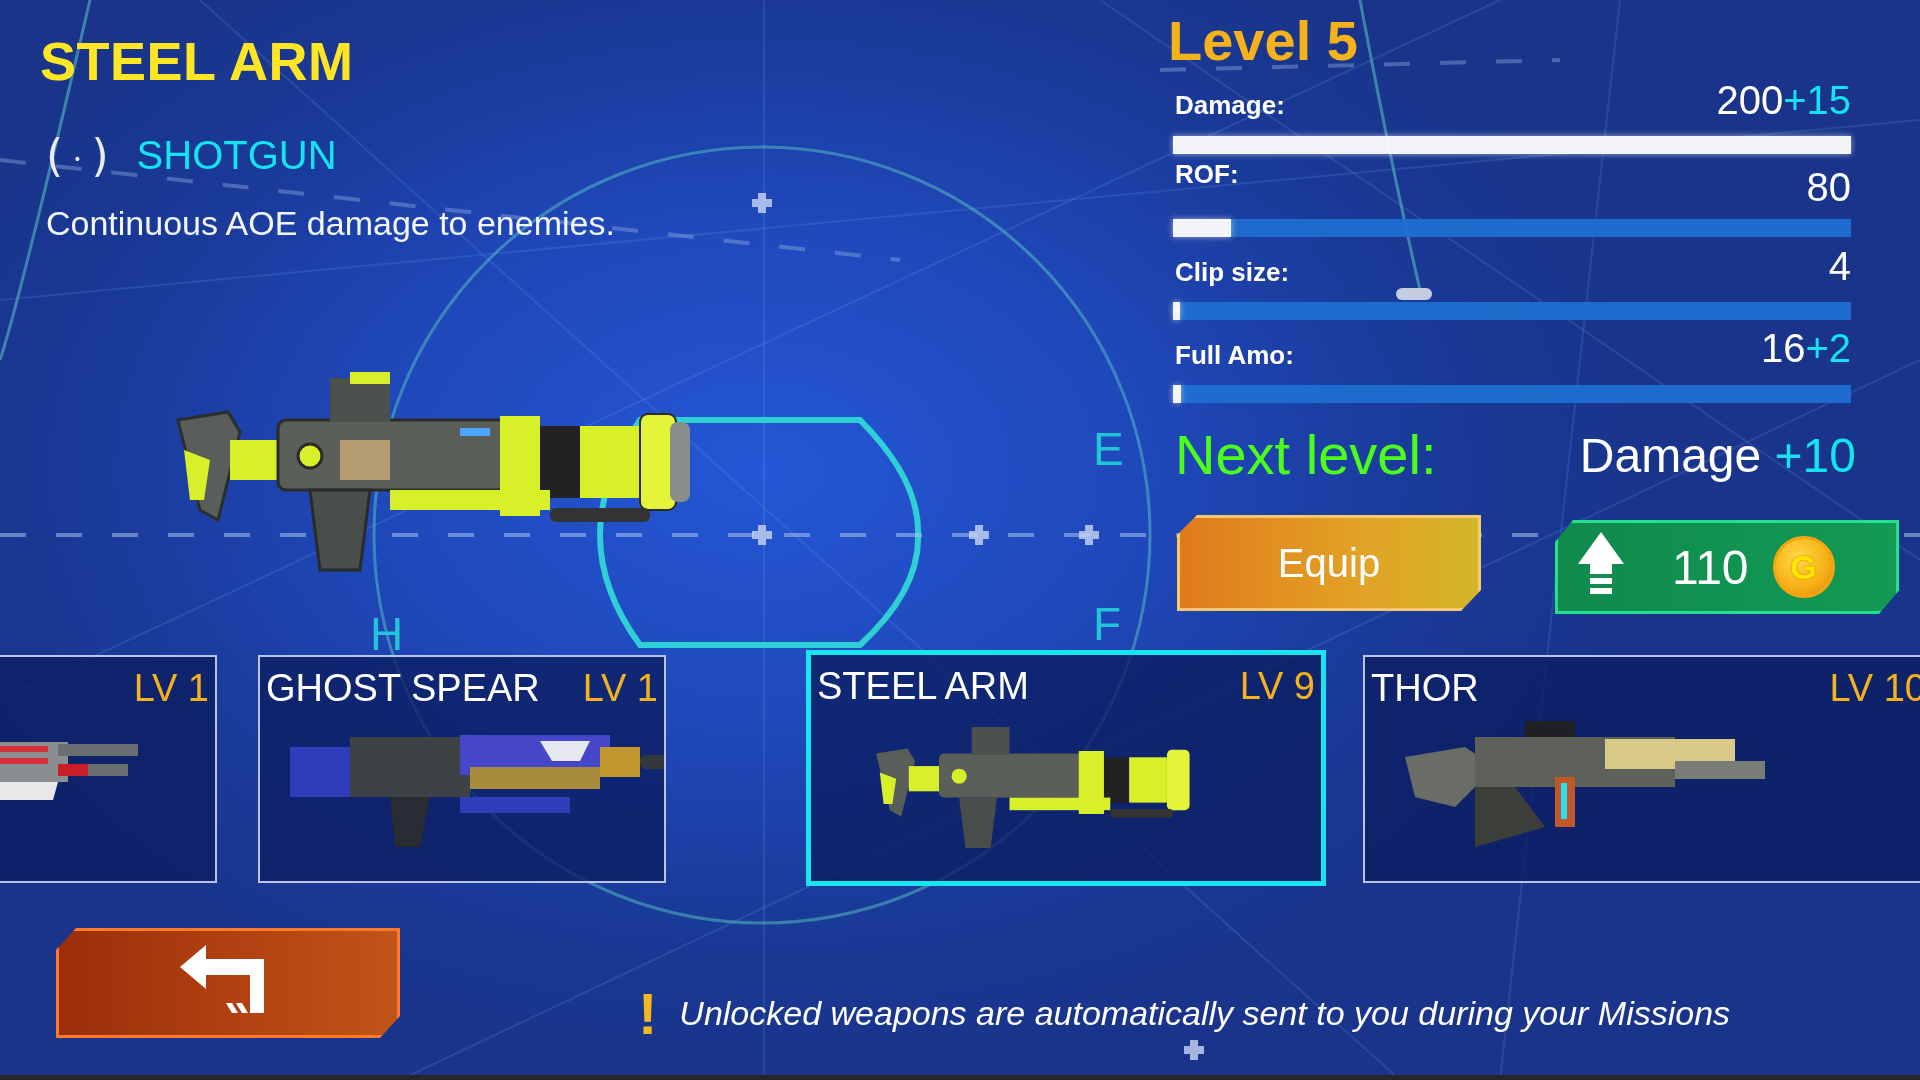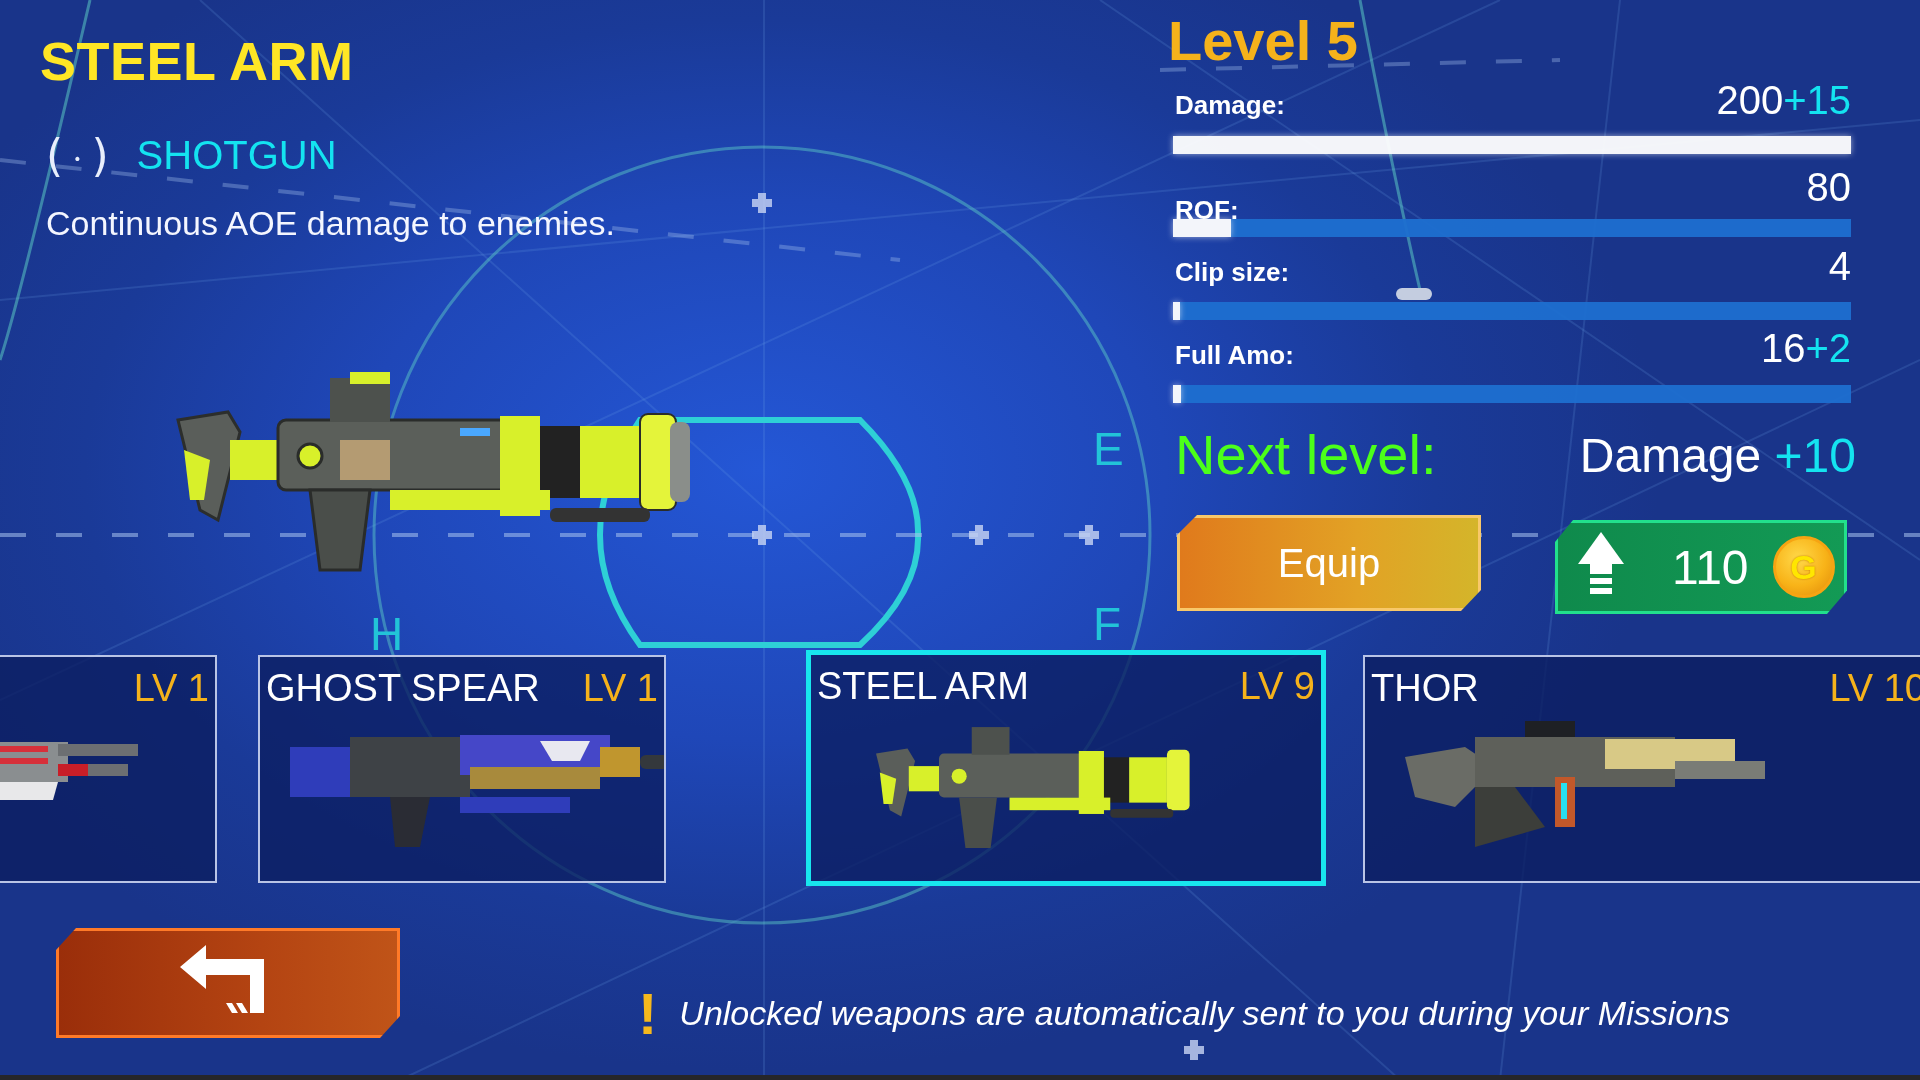--- a/index.html
+++ b/index.html
@@ -43,21 +43,21 @@
   
   .equip-btn {
     left: 1177px; top: 515px; width: 304px; height: 96px;
     background: linear-gradient(90deg, #e07a1c 0%, #e2a225 60%, #d4b52a 100%);
     border: 3px solid #f8c86a;
     clip-path: polygon(20px 0, 100% 0, 100% 78%, calc(100% - 20px) 100%, 0 100%, 0 20px);
     display: flex; align-items: center; justify-content: center;
     font-size: 40px; color: #fff; cursor: pointer;
   }
   .upgrade-btn {
-    left: 1555px; top: 520px; width: 292px; height: 94px;
+    left: 1555px; top: 520px; width: 344px; height: 94px;
     background: linear-gradient(90deg, #0f8a4c 0%, #139a55 100%);
     border: 3px solid #22e08c;
     box-shadow: 0 0 10px rgba(34,224,140,0.6);
     clip-path: polygon(18px 0, 100% 0, 100% 75%, calc(100% - 20px) 100%, 0 100%, 0 22px);
     display: flex; align-items: center; cursor: pointer;
   }
   .up-arrow { margin-left: 20px; width: 46px; height: 70px; position: relative; }
   .up-arrow .tri { position: absolute; left: 0; top: 0; width: 0; height: 0;
     border-left: 23px solid transparent; border-right: 23px solid transparent; border-bottom: 32px solid #fff; }
   .up-arrow .stem { position: absolute; left: 12px; top: 30px; width: 22px; height: 12px; background: #fff; }
@@ -164,21 +164,21 @@
 </svg>
 
 <div class="abs level">Level 5</div>
 
 <div class="abs stat-label" style="top:90px;">Damage:</div>
 <div class="abs stat-value" style="top:78px;"><span>200</span><span class="bonus">+15</span></div>
 <div class="abs bar-track" style="top:136px;">
     <div class="bar-fill" style="width:100%;"></div>
   </div>
 
-<div class="abs stat-label" style="top:159px;margin-top:36px;">ROF:</div>
+<div class="abs stat-label" style="top:159px;">ROF:</div>
 <div class="abs stat-value" style="top:165px;"><span>80</span><span class="bonus"></span></div>
 <div class="abs bar-track" style="top:219px;">
     <div class="bar-fill" style="width:8.5%;"></div>
   </div>
 
 <div class="abs stat-label" style="top:257px;">Clip size:</div>
 <div class="abs stat-value" style="top:244px;"><span>4</span><span class="bonus"></span></div>
 <div class="abs bar-track" style="top:302px;">
     <div class="bar-fill" style="width:7px;"></div>
   </div>

